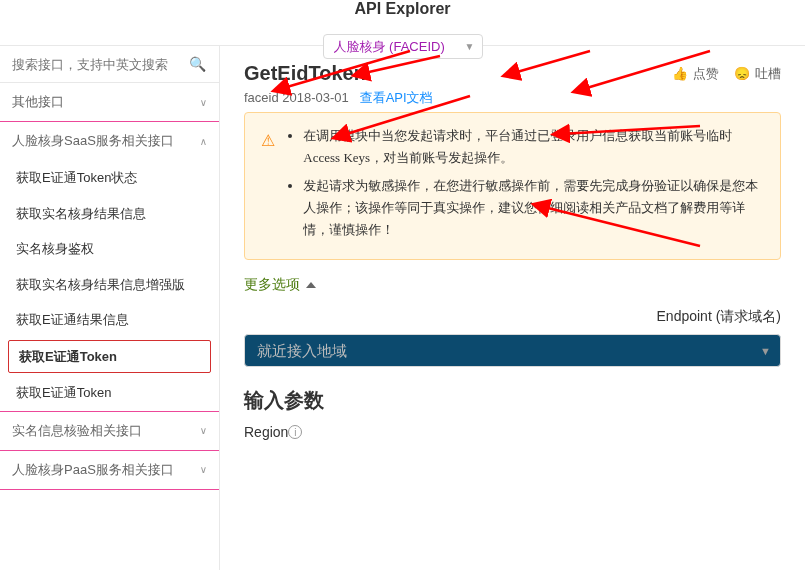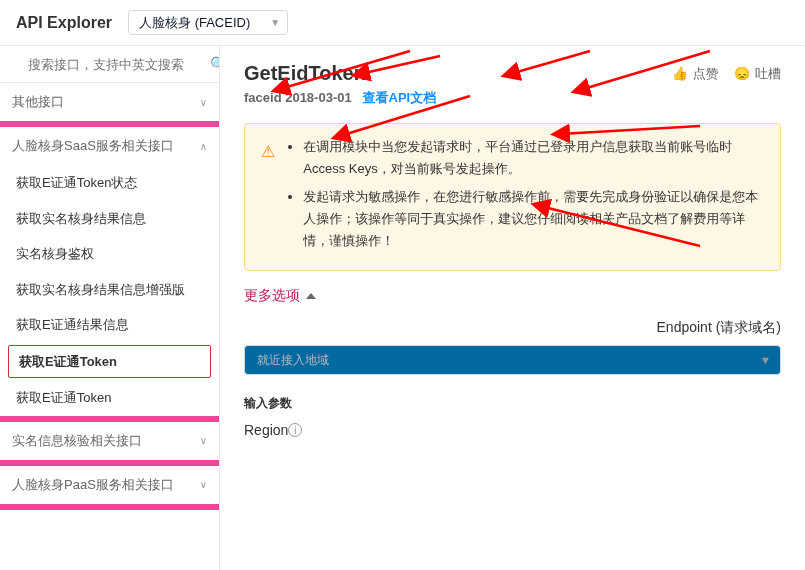--- a/index.html
+++ b/index.html
@@ -6,38 +6,39 @@
     body { font-family: -apple-system, BlinkMacSystemFont, 'PingFang SC', 'Microsoft YaHei', sans-serif; font-size: 13px; color: #333; background: #fff; width: 805px; height: 570px; overflow: hidden; }
 
     
     .header {
       display: flex;
       align-items: center;
       height: 46px;
       border-bottom: 1px solid #e8e8e8;
       padding: 0 16px;
       gap: 16px;
+      flex-direction: column;
     }
     .header-logo {
       font-size: 16px;
       font-weight: bold;
       color: #333;
     }
     .header-select-wrapper {
       position: relative;
       display: flex;
       align-items: center;
     }
     .header-select {
       appearance: none;
       border: 1px solid #d9d9d9;
       border-radius: 4px;
       padding: 4px 28px 4px 10px;
       font-size: 13px;
-      color: #0f172a;
+      color: #a21caf;
       background: #fff;
       cursor: pointer;
       min-width: 160px;
     }
     .header-select-arrow {
       position: absolute;
       right: 8px;
       pointer-events: none;
       color: #999;
       font-size: 10px;
@@ -52,39 +53,38 @@
     
     .sidebar {
       width: 220px;
       border-right: 1px solid #e8e8e8;
       overflow-y: auto;
       flex-shrink: 0;
     }
     .search-box {
       display: flex;
       align-items: center;
-      padding: 10px 28px;
+      padding: 10px 12px;
       border-bottom: 1px solid #e8e8e8;
-      gap: 6px;
     }
     .search-input {
       flex: 1;
       border: none;
       outline: none;
       font-size: 13px;
       color: #333;
     }
     .search-icon {
       color: #999;
       font-size: 14px;
       cursor: pointer;
     }
 
     .sidebar-group {
-      border-bottom: 6px solid #ec4899;
+      border-bottom: 1px solid #ec4899;
     }
     .sidebar-group-header {
       display: flex;
       align-items: center;
       justify-content: space-between;
       padding: 10px 12px;
       font-size: 13px;
       color: #666;
       cursor: pointer;
     }
@@ -136,22 +136,21 @@
       align-items: center;
       gap: 4px;
       color: #666;
       cursor: pointer;
       font-size: 13px;
     }
 
     .content-meta {
       font-size: 13px;
       color: #666;
-      margin-bottom: 16px;
-      font-weight: bold;
+      margin-bottom: 5px;
     }
     .content-meta a {
       color: #1890ff;
       text-decoration: none;
     }
 
     
     .warning-box {
       background: #fff7e6;
       border: 1px solid #ffd591;
@@ -161,40 +160,41 @@
       font-size: 13px;
       color: #333;
       line-height: 1.7;
     }
     .warning-box ul {
       list-style: disc;
       padding-left: 20px;
     }
     .warning-box li {
       margin-bottom: 6px;
+      font-family: Liberation Serif, serif;
     }
     .warning-icon {
       display: inline-block;
       color: #fa8c16;
       font-size: 16px;
       margin-right: 8px;
       float: left;
       margin-top: 2px;
     }
     .warning-content {
       overflow: hidden;
     }
 
     
     .more-options {
       display: flex;
       align-items: center;
       gap: 6px;
       font-size: 14px;
-      color: #be185d;
+      color: #4d7c0f;
       margin-bottom: 14px;
       cursor: pointer;
     }
     .more-options .triangle-up {
       width: 0; height: 0;
       border-left: 5px solid transparent;
       border-right: 5px solid transparent;
       border-bottom: 6px solid #666;
     }
 
@@ -211,38 +211,38 @@
     .endpoint-select-wrapper {
       position: relative;
       margin-bottom: 20px;
     }
     .endpoint-select {
       appearance: none;
       width: 100%;
       border: 1px solid #d9d9d9;
       border-radius: 4px;
       padding: 7px 28px 7px 12px;
-      font-size: 12px;
+      font-size: 15px;
       color: #bbb;
-      background: #0369a1;
+      background: #0c4a6e;
       cursor: pointer;
     }
     .endpoint-select-arrow {
       position: absolute;
       right: 10px;
       top: 50%;
       transform: translateY(-50%);
       pointer-events: none;
       color: #999;
       font-size: 11px;
     }
 
     
     .input-params-title {
-      font-size: 12px;
+      font-size: 20px;
       font-weight: bold;
       color: #333;
       margin-bottom: 10px;
     }
     .param-label {
       font-size: 14px;
       color: #333;
       display: flex;
       align-items: center;
       gap: 0;

